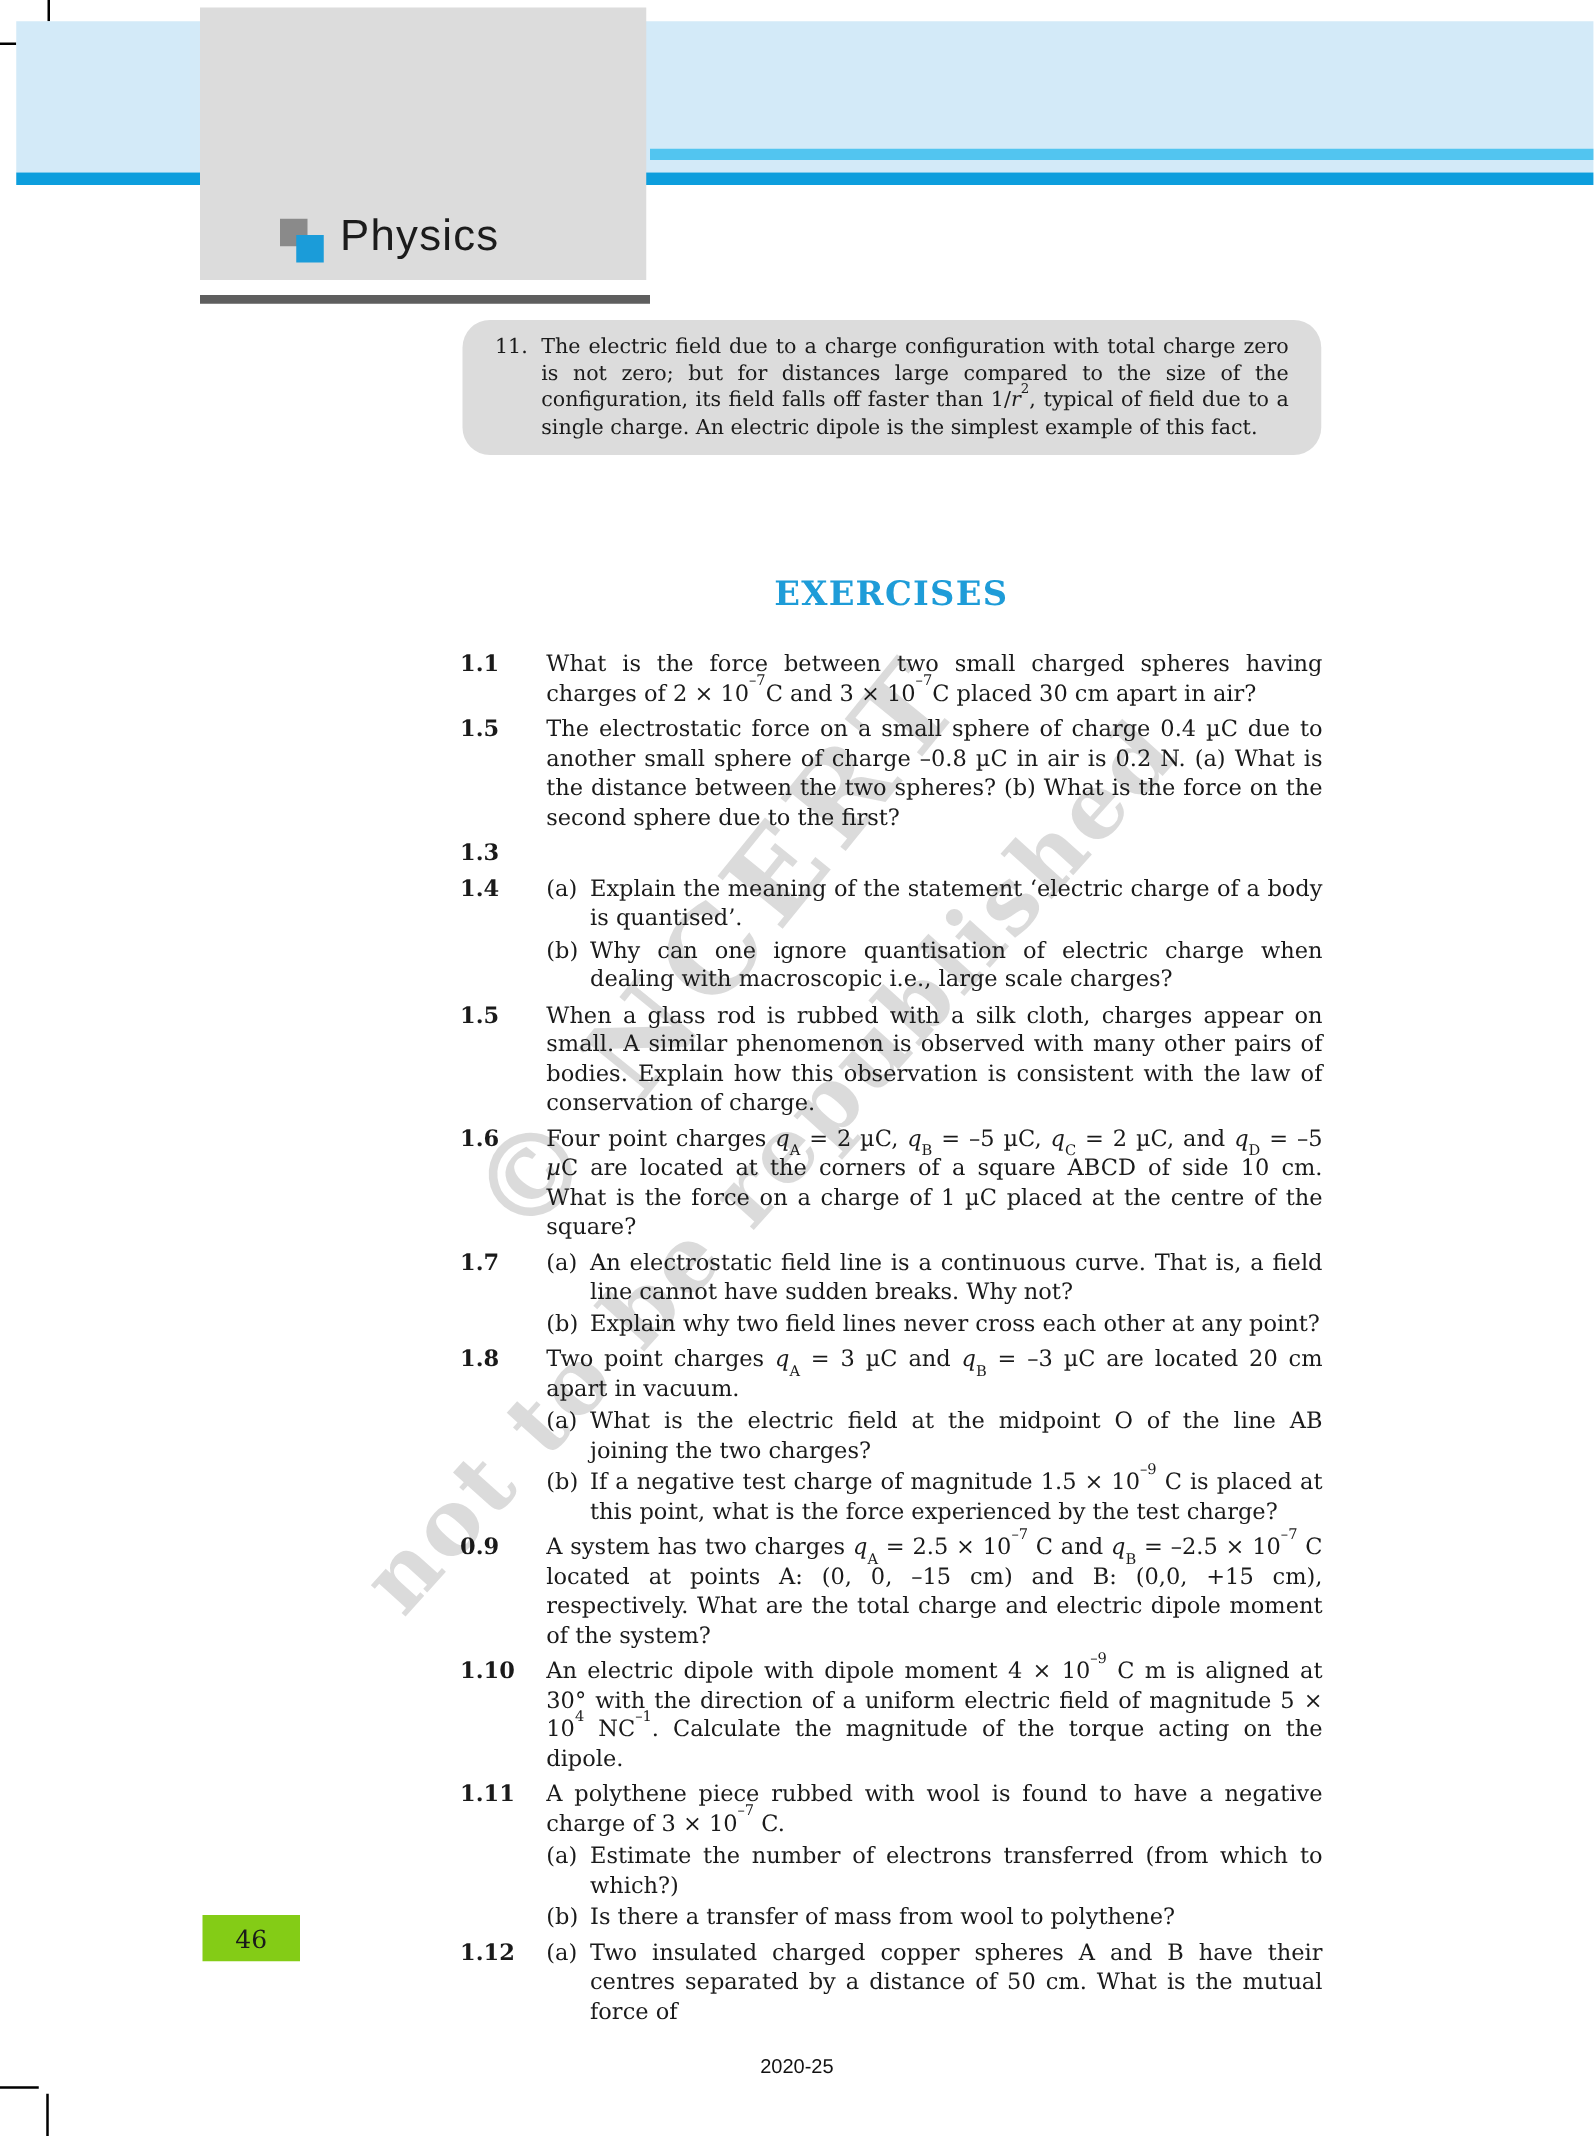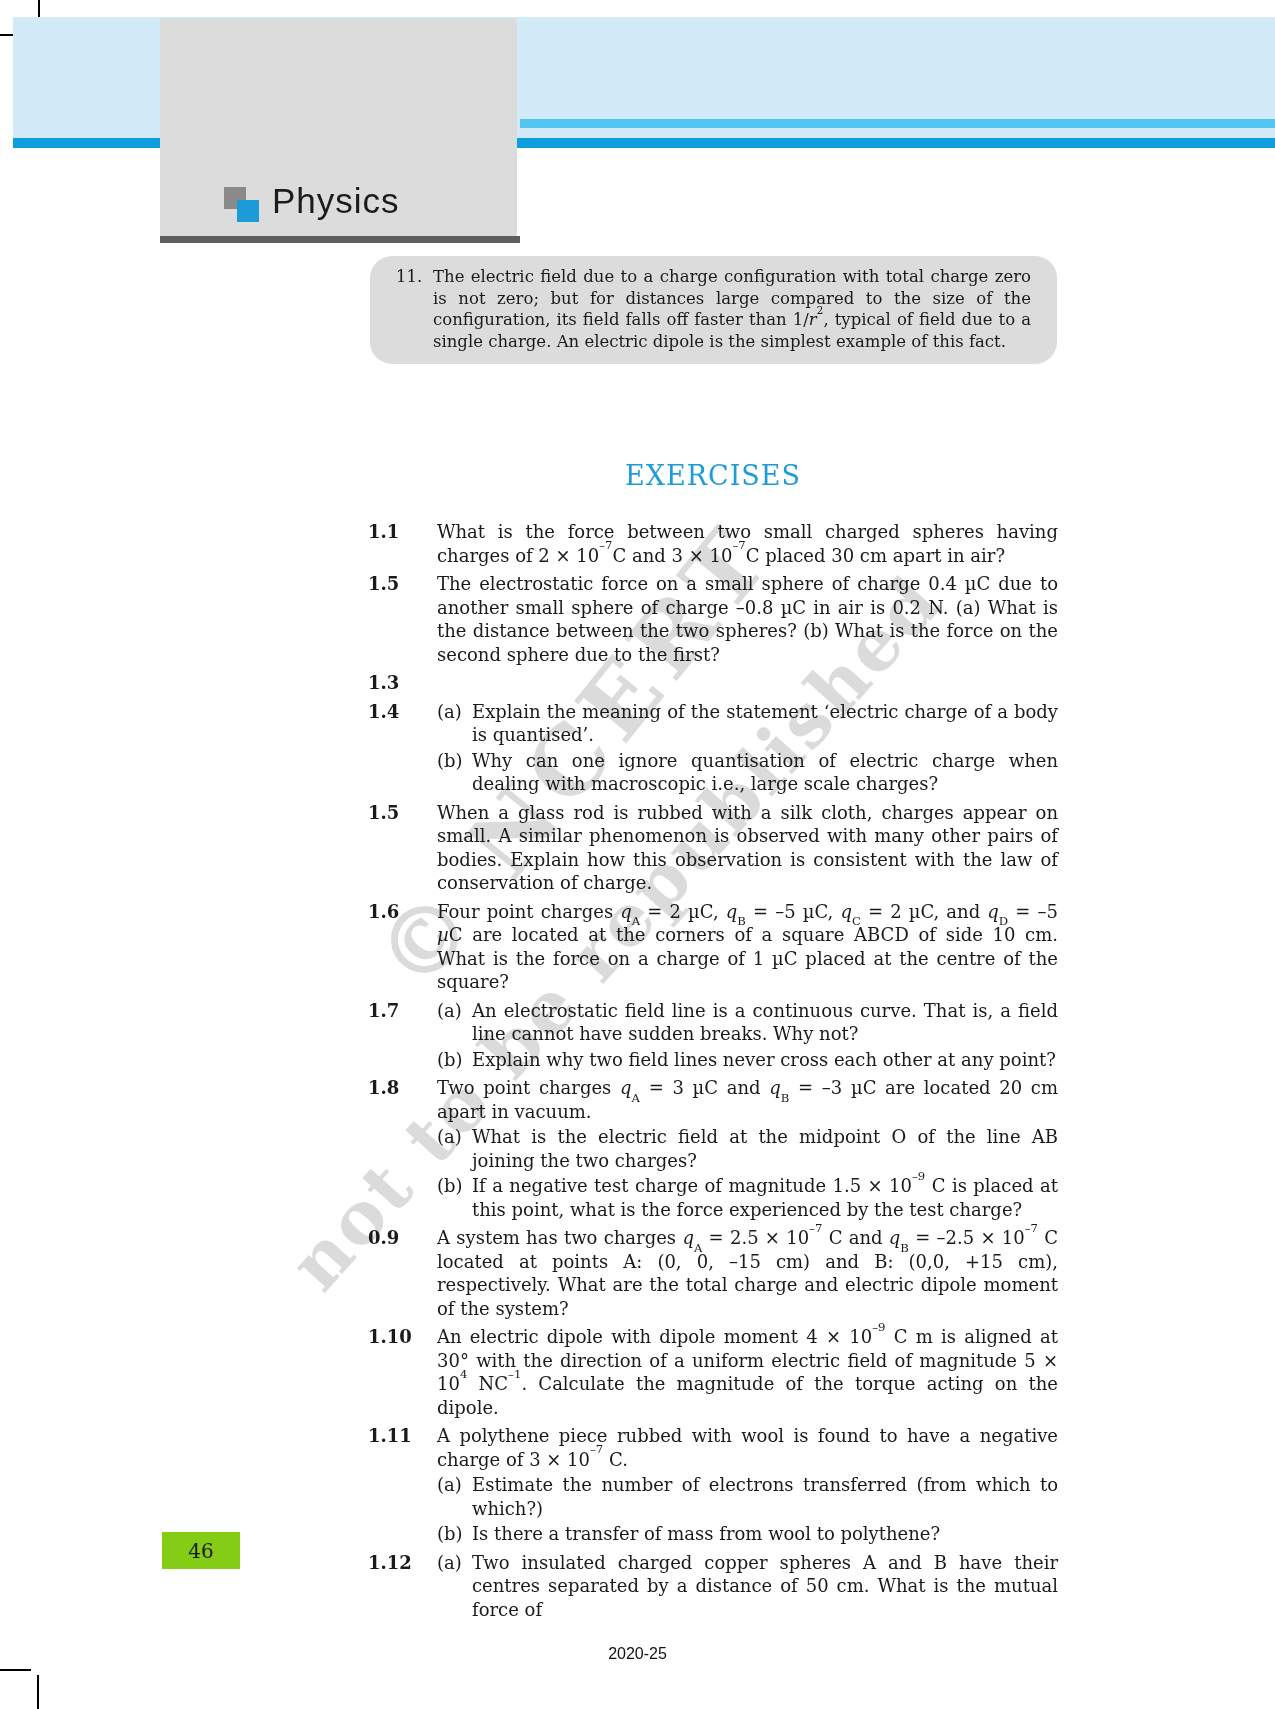--- a/index.html
+++ b/index.html
@@ -11,39 +11,39 @@
   .mark-tl-v{left:38px;top:0;width:2px;height:17px;}
   .mark-tl-h{left:0;top:34px;width:13px;height:2px;}
   .mark-bl-h{left:0;top:1669px;width:31px;height:2px;}
   .mark-bl-v{left:37px;top:1675px;width:2px;height:34px;}
 
   
   .band{position:absolute;left:13px;top:17px;width:1262px;height:121px;background:#d3eaf8;}
   .stripe-mid{position:absolute;left:520px;top:119px;width:755px;height:9px;background:#52c5f0;}
   .stripe-dark{position:absolute;left:13px;top:138px;width:1262px;height:10px;background:#0d9edd;}
 
-  .title-box{position:absolute;left:160px;top:18px;width:357px;height:218px;background:#dcdcdc;text-decoration:underline;}
+  .title-box{position:absolute;left:160px;top:6px;width:357px;height:218px;background:#dcdcdc;text-decoration:underline;}
   .title-box-bar{position:absolute;left:160px;top:236px;width:360px;height:7px;background:#5e5e5e;}
   .logo{position:absolute;left:64px;top:169px;width:35px;height:35px;}
   .sq{position:absolute;width:22px;height:22px;}
   .sq-gray{left:0;top:0;background:#8a8a8a;}
   .sq-blue{left:13px;top:13px;background:#1b9cd9;}
   .page-title{position:absolute;left:112px;top:163px;font-family:"Liberation Sans",sans-serif;
               font-size:35px;font-weight:400;letter-spacing:1px;color:#1c1c1c;}
 
   
   .summary-box{position:absolute;left:370px;top:256px;width:687px;background:#dcdcdc;
                padding:10px 26px 12px 26px;box-sizing:border-box;display:flex;
                font-size:16.5px;line-height:21.5px;border-radius:22px;}
   .sum-num{width:37px;flex:none;}
   .sum-text{flex:1;text-align:justify;}
 
   
   .section-title{position:absolute;left:368px;top:460px;width:690px;text-align:center;
-                 font-size:27px;font-weight:normal;color:#1e9cd8;letter-spacing:1px;}
+                 font-size:27px;font-weight:bold;color:#1e9cd8;letter-spacing:1px;}
 
   
   .exercises{position:absolute;left:368px;top:520px;width:690px;font-size:18px;
              line-height:23.5px;z-index:2;}
   .ex-item{display:flex;margin-bottom:5px;}
   .ex-num{width:69px;flex:none;font-weight:bold;}
   .ex-body{flex:1;}
   .ex-part{display:flex;}
   .ex-part + .ex-part{margin-top:2px;}
   .ex-label{width:35px;flex:none;}

